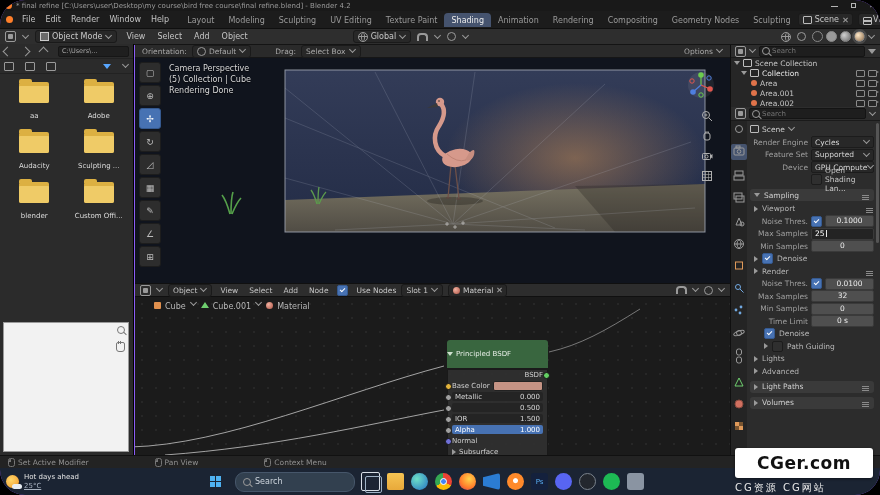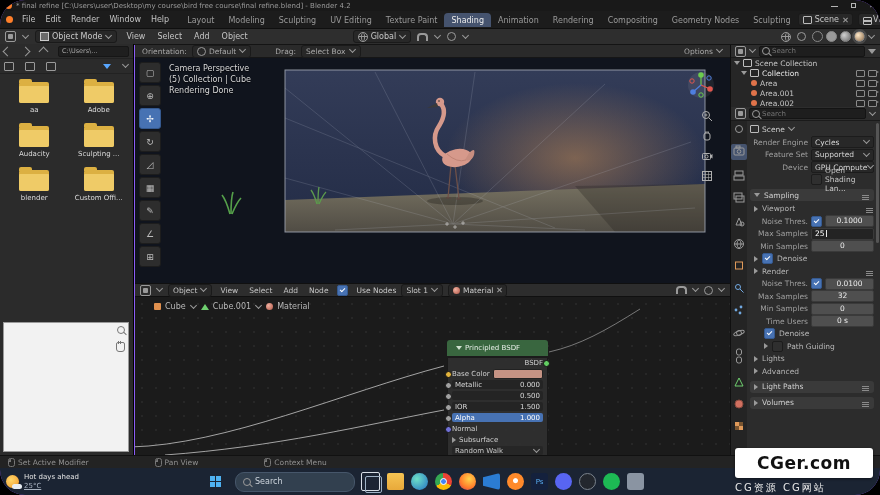--- a/index.html
+++ b/index.html
@@ -60,26 +60,26 @@
   #viewport{left:135px;top:58px;width:595px;height:225px;background:#10141d;overflow:hidden;}
   .vp-tools{position:absolute;left:4px;top:4px;display:flex;flex-direction:column;gap:2px;z-index:3;}
   .vtool{width:20px;height:19px;background:#2d2d2d;border:1px solid #1d1d1d;border-radius:3px;color:#bdbdbd;display:flex;align-items:center;justify-content:center;font-size:9px;}
   .vtool.active{background:#4772b3;border-color:#35598f;color:#fff;}
   .vp-info{position:absolute;left:34px;top:5px;line-height:11px;font-size:8px;color:#d8d8d8;text-shadow:0 1px 1px rgba(0,0,0,.8);z-index:3;}
   .gizmo{position:absolute;right:14px;top:12px;z-index:3;}
   .vp-side{position:absolute;right:17px;top:52px;display:flex;flex-direction:column;gap:8px;align-items:center;z-index:3;}
   
   #shader-header{left:135px;top:283px;width:595px;height:14px;background:#2d2d2d;border-top:1px solid #101010;border-bottom:1px solid #101010;display:flex;align-items:center;gap:5px;padding:0 5px;box-sizing:border-box;font-size:7.5px;}
   #shader-canvas{left:135px;top:297px;width:595px;height:158px;background:#1b1b1b;background-image:radial-gradient(circle,#272727 0.8px,transparent 0.9px);background-size:14px 14px;overflow:hidden;}
-  .crumbs{position:absolute;left:6px;top:5px;display:flex;align-items:center;gap:4px;color:#b8b8b8;z-index:3;padding-left:13px;}
+  .crumbs{position:absolute;left:6px;top:5px;display:flex;gap:4px;color:#b8b8b8;z-index:3;padding-left:13px;}
   .obj-ic{width:7px;height:7px;background:#e0904e;border-radius:1px;flex:none;}
   .mesh-ic{width:0;height:0;border-left:4px solid transparent;border-right:4px solid transparent;border-bottom:6px solid #6fcf6f;flex:none;}
   .mat-ic{width:7px;height:7px;border-radius:50%;background:radial-gradient(circle at 35% 35%,#f0b0a0,#b05545);flex:none;}
   .node{position:absolute;left:312px;top:43px;width:101px;z-index:2;font-size:7px;}
-  .node-header{height:16px;background:#39663f;border-radius:3px 3px 0 0;color:#e8efe8;display:flex;align-items:center;gap:3px;padding:0 9px;}
+  .node-header{height:28px;background:#39663f;border-radius:3px 3px 0 0;color:#e8efe8;display:flex;align-items:center;gap:3px;padding:0 0;}
   .node-body{background:rgba(48,48,48,.97);border:1px solid #191919;border-top:none;padding-bottom:2px;}
   .nrow{height:9px;margin:2px 4px;display:flex;align-items:center;position:relative;color:#cfcfcf;}
   .sock{position:absolute;width:5px;height:5px;border-radius:50%;border:1px solid #141414;left:-7px;top:2px;}
   .sock.r{left:auto;right:-7px;}
   .s-green{background:#63cf63;} .s-yellow{background:#e2b33c;} .s-gray{background:#a0a0a0;} .s-purple{background:#7070d8;}
   .swatch{flex:1;height:8px;margin-left:3px;background:#c59384;border:1px solid #222;border-radius:2px;}
   .nslider{flex:1;height:9px;background:#242424;border-radius:2px;display:flex;align-items:center;justify-content:space-between;padding:0 3px;color:#d8d8d8;}
   .nslider.sel{background:#4772b3;color:#fff;}
   .ndrop{flex:1;height:9px;background:#262626;border-radius:2px;display:flex;align-items:center;justify-content:space-between;padding:0 3px;color:#c8c8c8;}
   
@@ -120,21 +120,21 @@
   .arr{width:6px;height:6px;border-left:1.5px solid #9a9a9a;border-bottom:1.5px solid #9a9a9a;flex:none;}
   .arr.l{transform:rotate(45deg);} .arr.r{transform:rotate(225deg);} .arr.u{transform:rotate(135deg);}
   .addr{flex:1;height:9px;background:#1f1f1f;border:1px solid #161616;border-radius:2px;color:#aaa;font-size:6.5px;line-height:9px;padding:0 3px;overflow:hidden;white-space:nowrap;}
   .vic{width:8px;height:7px;border:1px solid #9a9a9a;border-radius:1px;flex:none;}
   .funnel.blue{border-top-color:#58a6ff;}
   .fgrid{display:grid;grid-template-columns:1fr 1fr;row-gap:12px;padding:8px 2px;}
   .fcell{text-align:center;}
   .folder{width:30px;height:21px;background:#dcb042;border-radius:2px;position:relative;margin:0 auto;}
   .folder::before{content:"";position:absolute;top:-3px;left:0;width:13px;height:4px;background:#dcb042;border-radius:2px 2px 0 0;}
   .folder::after{content:"";position:absolute;left:0;right:0;bottom:0;top:4px;background:#efcb67;border-radius:1px 1px 2px 2px;}
-  .fname{margin-top:3px;font-size:7px;color:#ddd;white-space:nowrap;overflow:hidden;text-align:center;}
+  .fname{margin-top:9px;font-size:7px;color:#ddd;white-space:nowrap;overflow:hidden;text-align:center;}
   .whitepanel{position:absolute;left:3px;top:278px;width:126px;height:130px;background:#f2f2f2;border:1px solid #9a9a9a;box-sizing:border-box;}
   .wp-icons{position:absolute;right:3px;top:3px;display:flex;flex-direction:column;gap:8px;align-items:center;}
   .mag.dark{border-color:#777;} .mag.dark::after{background:#777;}
   .hand{width:7px;height:8px;border:1px solid #777;border-radius:2px 2px 3px 3px;position:relative;}
   .hand::before{content:"";position:absolute;top:-2px;left:1px;width:1px;height:3px;background:#777;box-shadow:2px 0 #777;}
   
   #statusbar{left:0;top:455px;width:880px;height:13px;background:#232323;border-top:1px solid #111;display:flex;align-items:center;gap:66px;padding:0 8px;box-sizing:border-box;color:#8f8f8f;font-size:7.5px;z-index:7;}
   .sb-item{display:flex;align-items:center;gap:3px;white-space:nowrap;}
   .mouse{width:5px;height:7px;border:1px solid #777;border-radius:2.5px;position:relative;flex:none;}
   .mouse::before{content:"";position:absolute;left:0;top:0;width:2px;height:3px;background:#777;border-radius:2px 0 0 0;}
@@ -708,21 +708,21 @@
         </div>
         <div class="prow">
           <span class="plabel">Max Samples</span>
           <span class="pfield">32</span>
         </div>
         <div class="prow">
           <span class="plabel">Min Samples</span>
           <span class="pfield">0</span>
         </div>
         <div class="prow">
-          <span class="plabel">Time Users</span>
+          <span class="plabel">Time Limit</span>
           <span class="pfield">0 s</span>
         </div>
 
         <div class="cbrow">
           <span class="cb on"></span>
           <span>Denoise</span>
         </div>
         <div class="cbrow">
           <span class="tri-r"></span>
           <span class="cb"></span>

